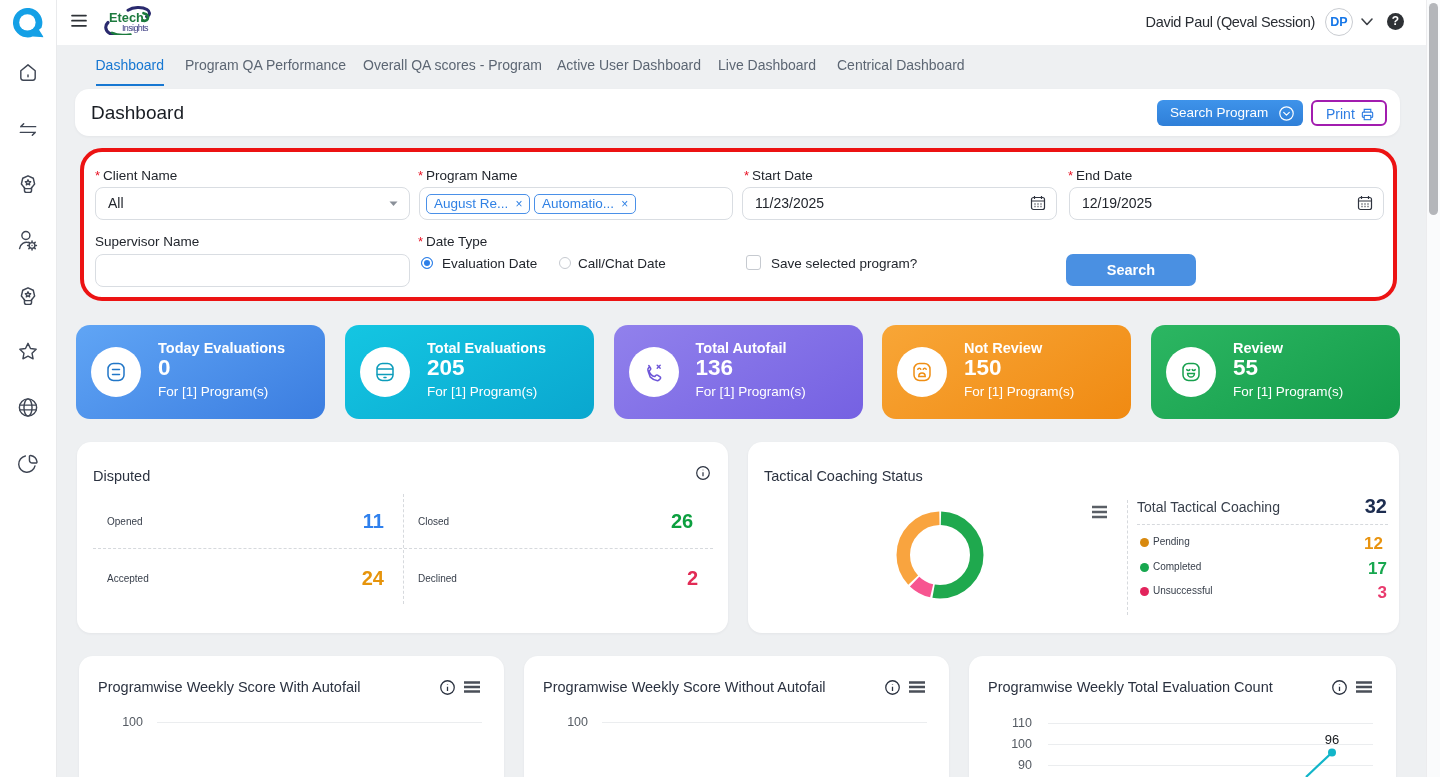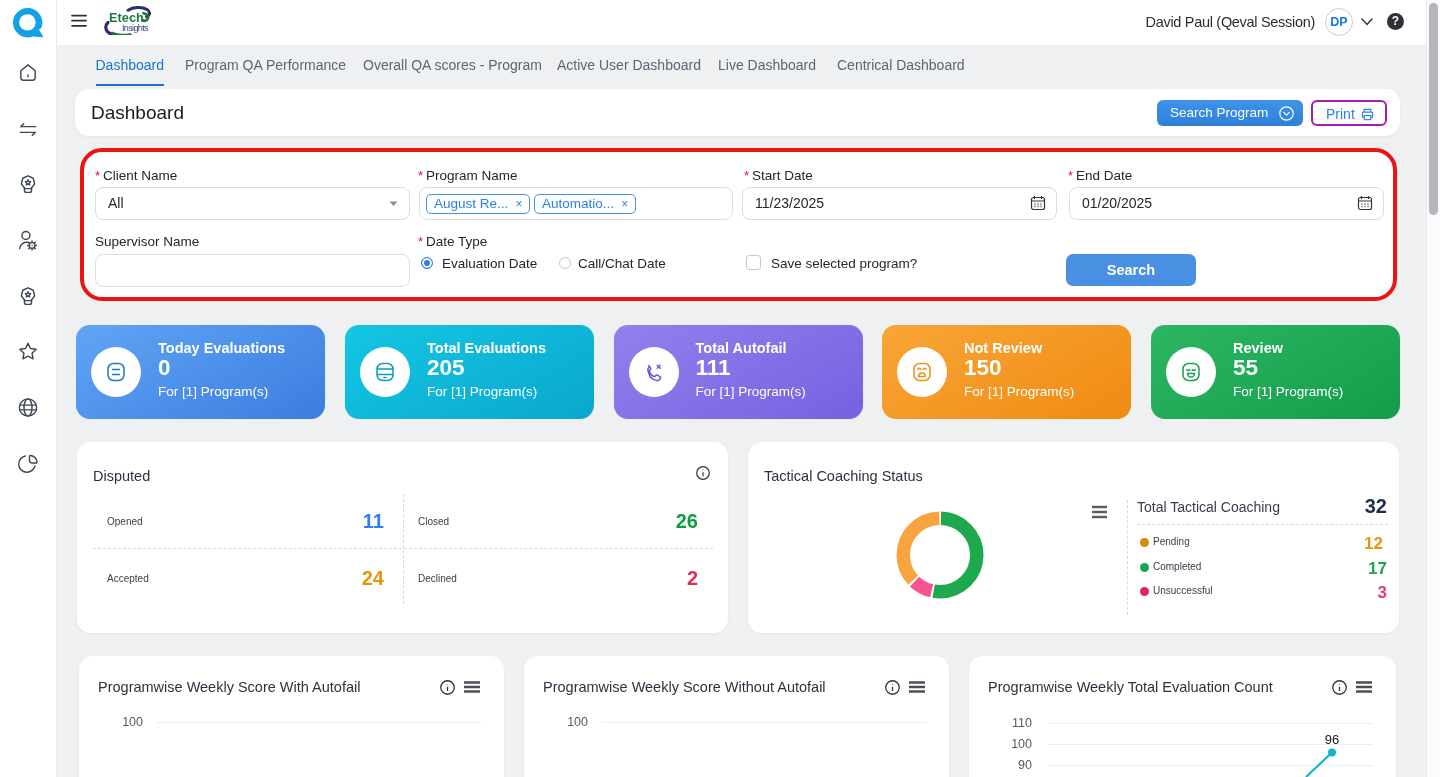--- a/index.html
+++ b/index.html
@@ -80,21 +80,21 @@
     <div class="inp" style="left:658px;top:35px;width:315px">
       <div class="abs" style="left:12px;top:0;line-height:31px;font-size:14px;color:#22262d">11/23/2025</div>
       <svg class="abs" style="right:10px;top:7px" width="16" height="16" viewBox="0 0 16 16" fill="none" stroke="#303540" stroke-width="1.2">
         <rect x="1.5" y="2.5" width="13" height="12" rx="2"></rect>
           <path d="M1.5 6 H14.5 M4.5 1 V4 M11.5 1 V4"></path>
         <path d="M4.5 9 H5.5 M7.5 9 H8.5 M10.5 9 H11.5 M4.5 11.5 H5.5 M7.5 11.5 H8.5 M10.5 11.5 H11.5" stroke-width="1.4"></path>
       </svg>
     </div>
     <div class="lbl" style="left:984px;top:16px"><span class="req">*</span>End Date</div>
     <div class="inp" style="left:985px;top:35px;width:315px">
-      <div class="abs" style="left:12px;top:0;line-height:31px;font-size:14px;color:#22262d">01/20/2025</div>
+      <div class="abs" style="left:12px;top:0;line-height:31px;font-size:14px;color:#22262d">12/19/2025</div>
       <svg class="abs" style="right:10px;top:7px" width="16" height="16" viewBox="0 0 16 16" fill="none" stroke="#303540" stroke-width="1.2">
         <rect x="1.5" y="2.5" width="13" height="12" rx="2"></rect>
           <path d="M1.5 6 H14.5 M4.5 1 V4 M11.5 1 V4"></path>
         <path d="M4.5 9 H5.5 M7.5 9 H8.5 M10.5 9 H11.5 M4.5 11.5 H5.5 M7.5 11.5 H8.5 M10.5 11.5 H11.5" stroke-width="1.4"></path>
       </svg>
     </div>
     <div class="lbl" style="left:11px;top:81.5px">Supervisor Name</div>
     <div class="inp" style="left:11px;top:101.5px;width:315px"></div>
     <div class="lbl" style="left:334px;top:81.5px"><span class="req">*</span>Date Type</div>
     <div class="abs" style="left:337px;top:105px;width:12px;height:12px;border-radius:50%;background:#2e80e8;box-shadow:inset 0 0 0 2px #fff;border:1px solid #2e80e8"></div>
@@ -123,21 +123,21 @@
     <div class="t1">Total Evaluations</div>
       <div class="t2">205</div>
       <div class="t3">For [1] Program(s)</div>
   </div>
   <div class="stat" style="left:556.5px;background:linear-gradient(150deg,#9181ec,#7561e2)">
     <div class="circ"><svg style="margin:13px" width="24" height="24" viewBox="0 0 24 24" fill="none" stroke="#6d55d8" stroke-width="1.5" stroke-linecap="round" stroke-linejoin="round">
           <path d="M7.8 4.6 l1.8 2.6 c.3 .5 .2 1.1 -.2 1.5 l-1.3 1.3 c.3 1.3 1 2.6 2 3.6 1 1 2.3 1.7 3.6 2 l1.3 -1.3 c.4 -.4 1 -.5 1.5 -.2 l2.6 1.8 c.6 .4 .7 1.3 .2 1.8 l-1.2 1.2 c-.6 .6 -1.5 .9 -2.3 .7 -2.4 -.5 -4.8 -1.8 -6.7 -3.7 C8.7 14 7.4 11.6 6.9 9.2 c-.2 -.8 .1 -1.7 .7 -2.3 l1.2 -1.2 Z" transform="translate(-1,1)"></path>
           <path d="M15.2 5.2 L18.2 8.2 M18.2 5.2 L15.2 8.2" stroke-width="1.4"></path>
         </svg></div>
     <div class="t1">Total Autofail</div>
-      <div class="t2">111</div>
+      <div class="t2">136</div>
       <div class="t3">For [1] Program(s)</div>
   </div>
   <div class="stat" style="left:825px;background:linear-gradient(150deg,#f8a637,#f08a12)">
     <div class="circ"><svg style="margin:13px" width="24" height="24" viewBox="0 0 24 24" fill="none" stroke="#ef8e14" stroke-width="1.5" stroke-linecap="round">
           <rect x="4" y="3.5" width="16" height="17" rx="5.5"></rect>
           <path d="M7.8 9.3 a1.6 1.6 0 0 1 3 0 M13.2 9.3 a1.6 1.6 0 0 1 3 0"></path>
           <path d="M8.8 16.5 a3.2 3.4 0 0 1 6.4 0 Z"></path>
         </svg></div>
     <div class="t1">Not Review</div>
       <div class="t2">150</div>
@@ -158,21 +158,21 @@
     <div class="ctitle" style="left:16px;top:26px">Disputed</div>
     <svg class="abs" style="right:18px;top:24px" width="14" height="14" viewBox="0 0 14 14" fill="none" stroke="#2b3240" stroke-width="1.2">
         <circle cx="7" cy="7" r="6.3"></circle>
         <path d="M7 6.3 V10.3 M7 3.8 V4.3"></path>
       </svg>
     <div class="dash-v" style="left:325.5px;top:52px;height:110px"></div>
     <div class="dash-h" style="left:16px;top:106px;width:620px"></div>
     <div class="glabel" style="left:30px;top:74px">Opened</div>
       <div class="statv" style="left:280px;top:68px;width:27px;text-align:right;color:#2f80ed">11</div>
     <div class="glabel" style="left:341px;top:74px">Closed</div>
-      <div class="statv" style="left:594px;top:68px;width:27px;text-align:right;color:#0c9f3f">26</div>
+      <div class="statv" style="left:594px;top:68px;width:27px;text-align:left;color:#0c9f3f">26</div>
     <div class="glabel" style="left:30px;top:131px">Accepted</div>
       <div class="statv" style="left:280px;top:125px;width:27px;text-align:right;color:#e6940c">24</div>
     <div class="glabel" style="left:341px;top:131px">Declined</div>
       <div class="statv" style="left:594px;top:125px;width:27px;text-align:right;color:#e22b55">2</div>
   </div>
 
   <div class="card" style="left:691px;top:397px;width:651px;height:191px">
     <div class="ctitle" style="left:16px;top:26px">Tactical Coaching Status</div>
     <svg class="abs" style="left:148px;top:69px" width="88" height="88" viewBox="0 0 88 88">
       <g transform="rotate(-90 44 44)">

